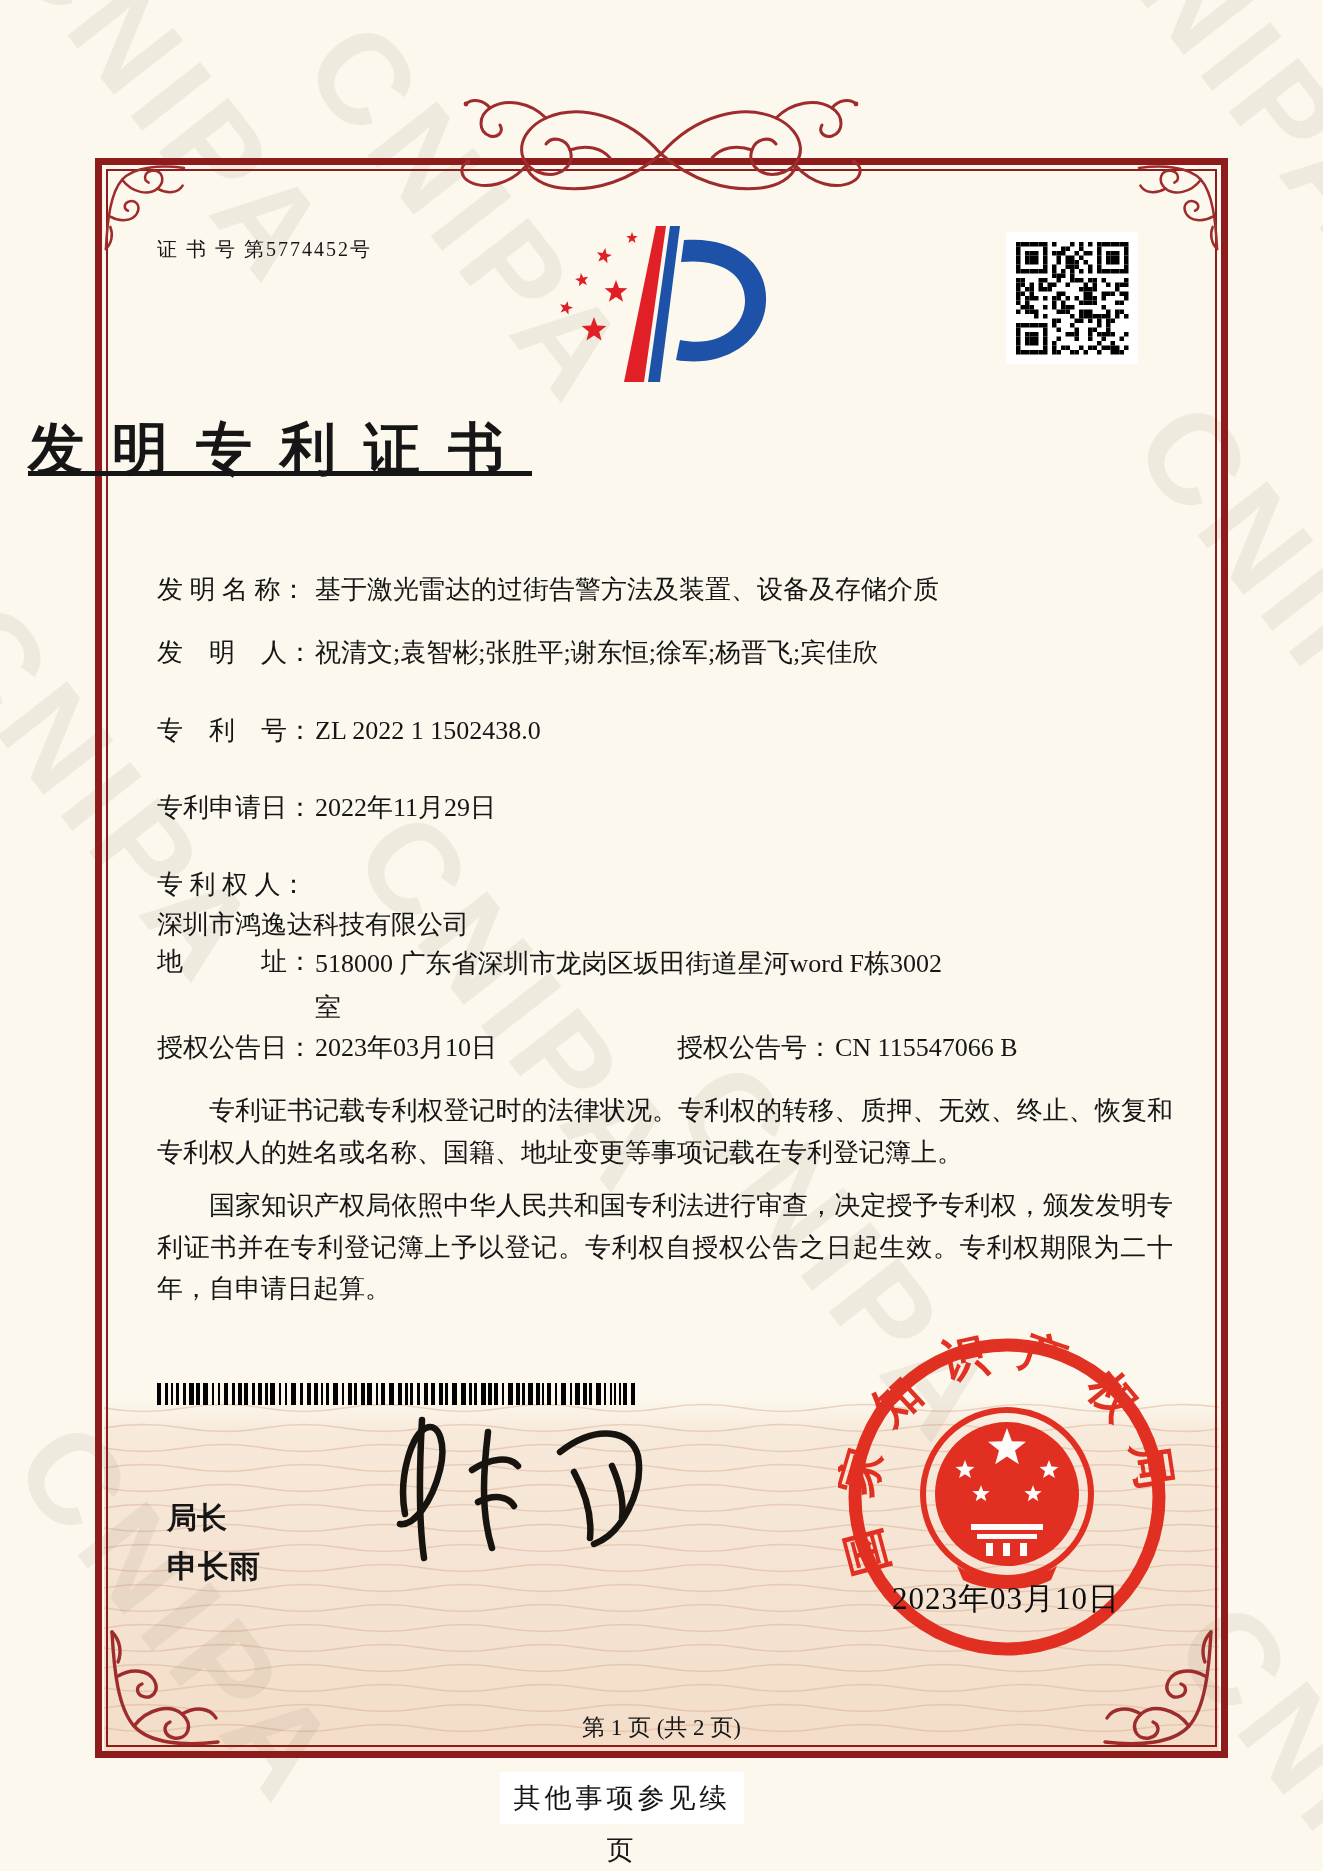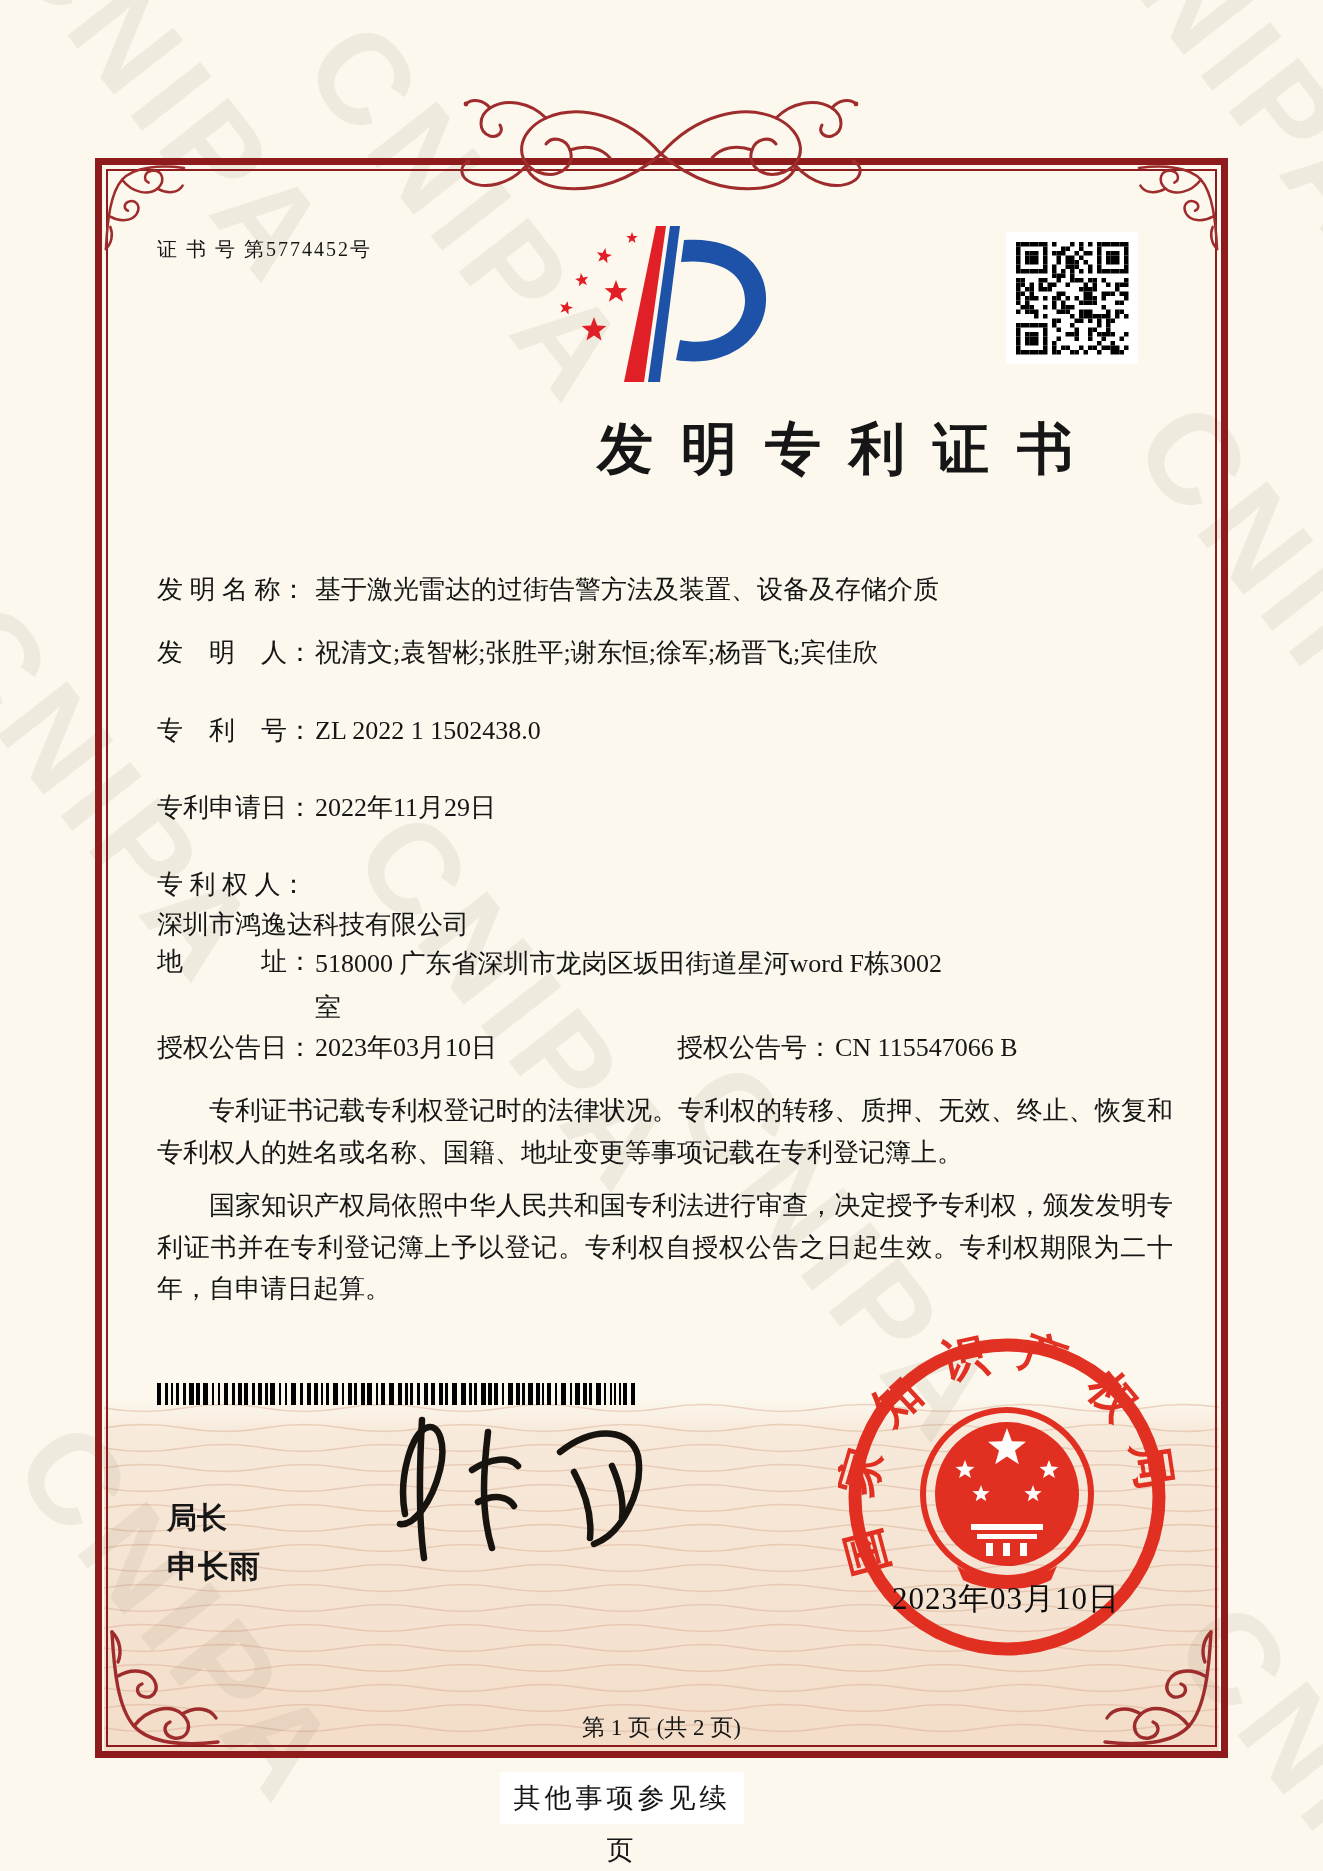--- a/index.html
+++ b/index.html
@@ -26,22 +26,22 @@
     position:absolute; left:95px; top:158px; width:1119px; height:1586px;
     border:7px solid #8e1c1c;
   }
   .frame-inner { position:absolute; inset:4px; border:2px solid #8e1c1c; }
   .ornament-top { position:absolute; left:426px; top:92px; }
   .corner-orn { position:absolute; }
   .cert-no { position:absolute; left:157px; top:236px; font-size:20px; letter-spacing:2px; }
   .logo { position:absolute; left:548px; top:222px; }
   .qr-box { position:absolute; left:1006px; top:232px; width:132px; height:132px; background:#ffffff; }
   .title {
-    position:absolute; left:0; top:412px; width:1101px; text-align:right;
-    font-size:56px; font-weight:bold; letter-spacing:28px; text-indent:28px;
+    position:absolute; left:0; top:412px; width:1101px; text-align:left;
+    font-size:56px; font-weight:bold; letter-spacing:28px; text-indent:28px;text-decoration:underline;
   }
   .row { position:absolute; left:157px; display:flex; font-size:26px; line-height:1.55; }
   .row .lab { width:158px; white-space:pre; flex:0 0 auto; }
   .row .val { white-space:normal; }
   .row-name   { top:556px;margin-top:14px; }
   .row-inv    { top:633px; }
   .row-patno  { top:711px; }
   .row-appdate{ top:788px; }
   .row-owner  { top:865px;flex-direction:column; }
   .row-addr   { top:942px; }

